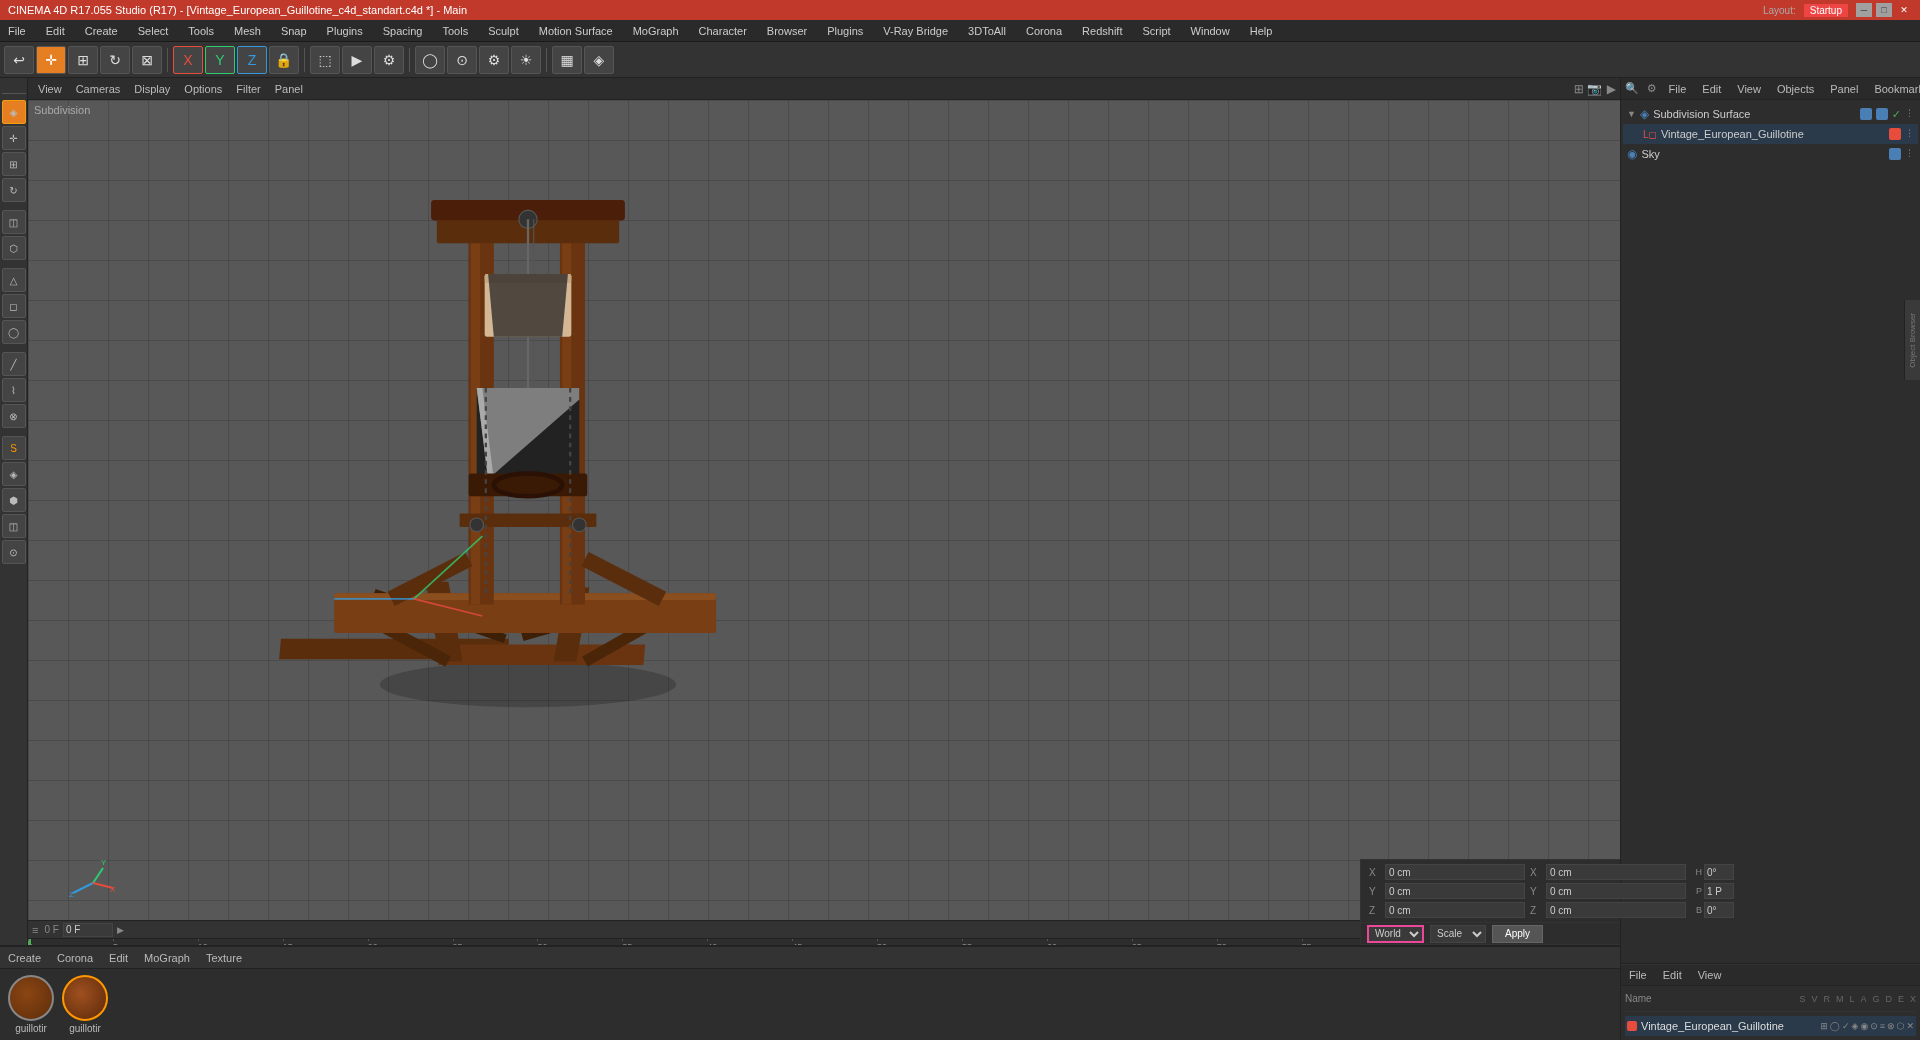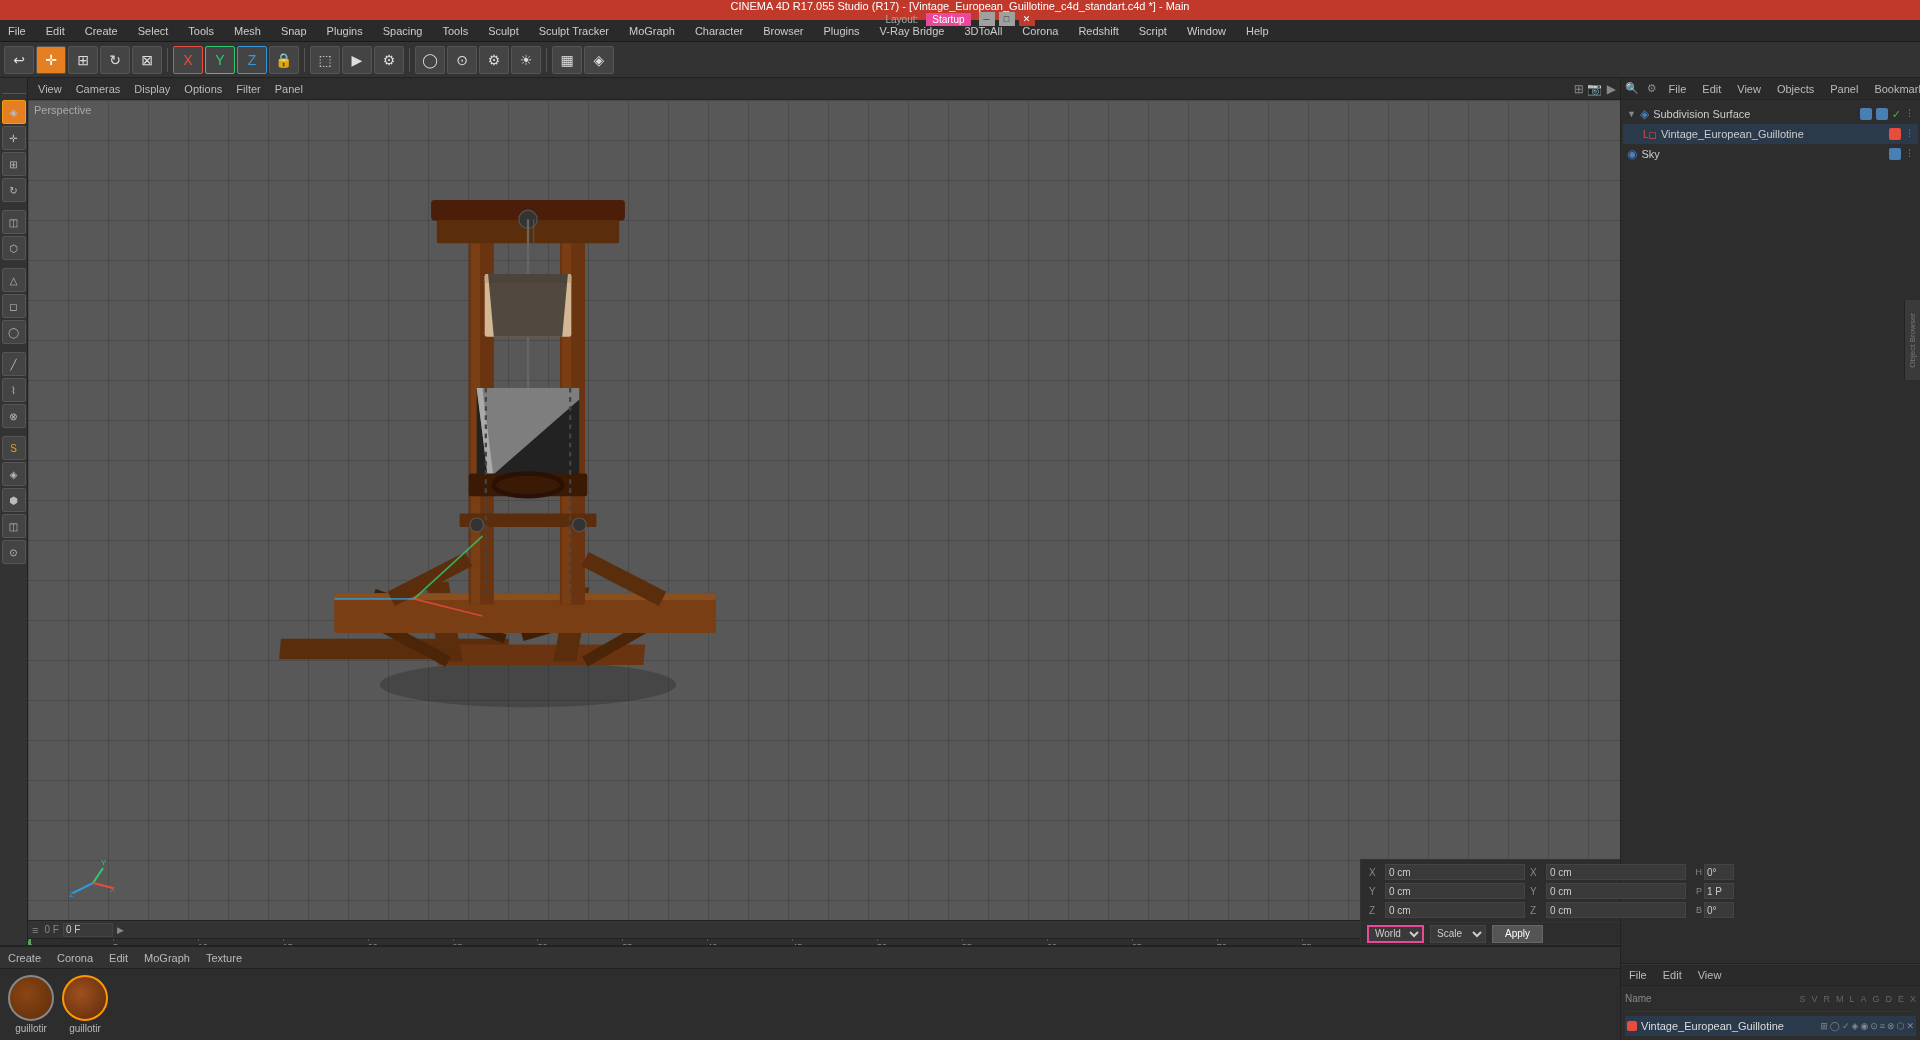--- a/index.html
+++ b/index.html
@@ -2,21 +2,21 @@
 <html><head>
   <meta charset="utf-8">
   <style>
     * { margin: 0; padding: 0; box-sizing: border-box; }
     body { width: 1920px; height: 1040px; background: #3a3a3a; font-family: Arial, sans-serif; font-size: 11px; color: #ccc; overflow: hidden; }
     
     
     #titlebar {
       width: 100%; height: 20px; background: #c0392b;
       display: flex; align-items: center; padding: 0 8px;
-      color: white; font-size: 11px; justify-content: space-between; flex-direction: column;
+      color: white; font-size: 11px; justify-content: space-between;
     }
     #titlebar-controls { display: flex; gap: 4px; }
     #titlebar-controls span { 
       width: 16px; height: 14px; background: #a0a0a0; 
       display: flex; align-items: center; justify-content: center;
       font-size: 9px; color: #333; cursor: pointer;
     }
     
     
     #menubar {
@@ -226,42 +226,42 @@
     
     #scene-objects { padding: 2px 0; }
   </style>
 </head>
 <body>
 
 <div id="titlebar">
   <span>CINEMA 4D R17.055 Studio (R17) - [Vintage_European_Guillotine_c4d_standart.c4d *] - Main</span>
   <div style="display:flex;align-items:center;gap:8px;">
     <span style="color:#aaa;font-size:10px;">Layout:</span>
-    <span style="background:#ec4899;padding:1px 6px;font-size:10px;">Startup</span>
+    <span style="background:#ef4444;padding:1px 6px;font-size:10px;">Startup</span>
     <div id="titlebar-controls">
       <span>─</span>
       <span>□</span>
       <span style="background:#c0392b;color:white;">✕</span>
     </div>
   </div>
 </div>
 
 <div id="menubar">
   <span class="menu-item">File</span>
   <span class="menu-item">Edit</span>
   <span class="menu-item">Create</span>
   <span class="menu-item">Select</span>
   <span class="menu-item">Tools</span>
   <span class="menu-item">Mesh</span>
   <span class="menu-item">Snap</span>
   <span class="menu-item">Plugins</span>
   <span class="menu-item">Spacing</span>
   <span class="menu-item">Tools</span>
   <span class="menu-item">Sculpt</span>
-  <span class="menu-item">Sculpt Tracker</span>
+  <span class="menu-item">Motion Surface</span>
   <span class="menu-item">MoGraph</span>
   <span class="menu-item">Character</span>
   <span class="menu-item">Browser</span>
   <span class="menu-item">Plugins</span>
   <span class="menu-item">V-Ray Bridge</span>
   <span class="menu-item">3DToAll</span>
   <span class="menu-item">Corona</span>
   <span class="menu-item">Redshift</span>
   <span class="menu-item">Script</span>
   <span class="menu-item">Window</span>
@@ -336,21 +336,21 @@
       <div class="vp-icons">
         <span class="vp-icon">⊞</span>
         <span class="vp-icon">📷</span>
         <span class="vp-icon">▶</span>
       </div>
     </div>
 
     <div id="viewport">
       <div id="viewport-grid"></div>
 
-      <div id="perspective-label">Perspective</div>
+      <div id="perspective-label">Subdivision</div>
 
       <svg id="model-svg" viewBox="0 0 400 500" xmlns="http://www.w3.org/2000/svg">
 
         <ellipse cx="200" cy="460" rx="130" ry="20" fill="rgba(0,0,0,0.2)"></ellipse>
 
         <rect x="20" y="420" width="200" height="18" fill="#5a2d0c" transform="skewX(-5)"></rect>
 
         <rect x="160" y="425" width="180" height="18" fill="#6b3410" transform="skewX(-5)"></rect>
 
         <rect x="45" y="370" width="20" height="70" fill="#5a2d0c" transform="skewX(10)"></rect>

